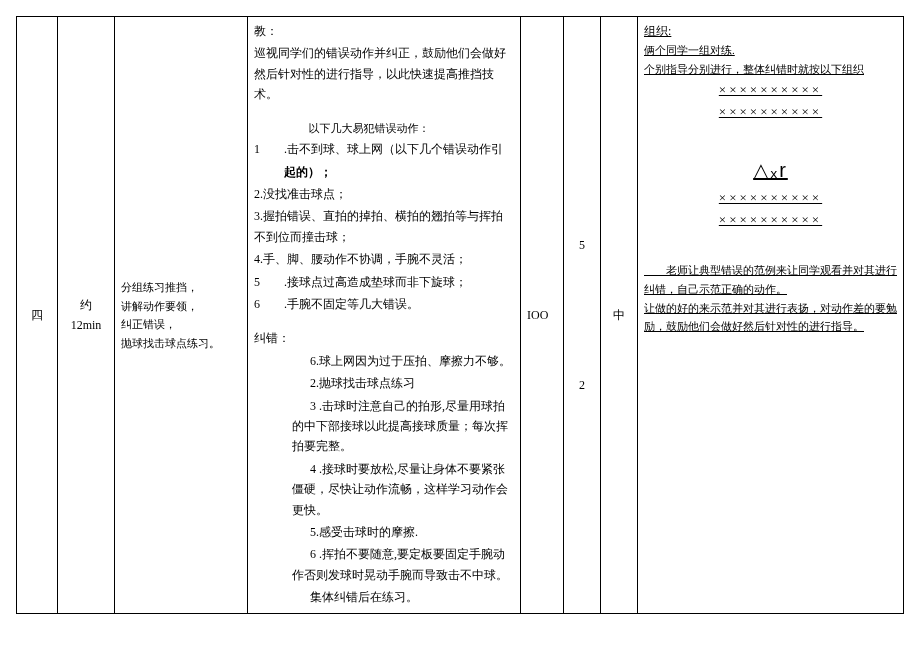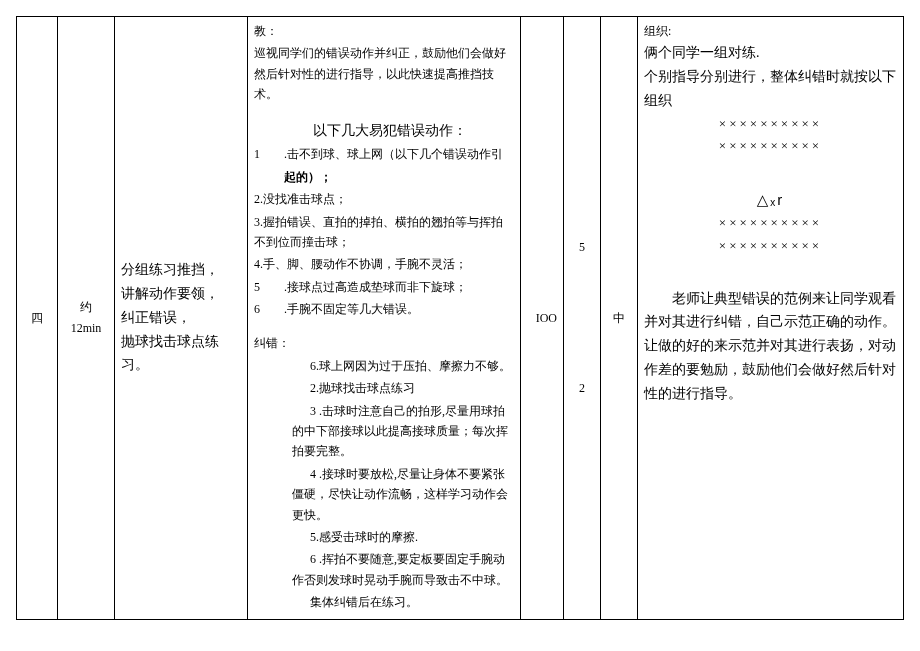--- a/index.html
+++ b/index.html
@@ -22,29 +22,29 @@
   table.lesson td {
     border: 1px solid #000;
     vertical-align: middle;
     padding: 4px 6px;
     line-height: 1.7;
   }
   .col-idx  { width: 28px;  text-align: center; }
   .col-time { width: 44px;  text-align: center; }
   .col-left { width: 120px; margin-top: 7px; }
   .col-main { width: 260px; }
-  .col-n1   { width: 30px;  text-align: right; }
+  .col-n1   { width: 30px;  text-align: left; }
   .col-n2   { width: 24px;  text-align: center; }
   .col-n3   { width: 24px;  text-align: center; }
   .col-org  { }
-  .small { font-size: 14px; }
+  .small { font-size: 11px; }
   .indent { text-indent: 1.5em; margin-left: 38px; }
   .indent2 { text-indent: 2.5em; font-weight: bold; }
   .xrows { text-align: center; letter-spacing: 3px; font-size: 13px; }
-  .tri { font-family: Arial, sans-serif; text-align: center; font-size: 15px; letter-spacing: 2px; }
+  .tri { font-family: Arial, sans-serif; text-align: center; font-size: 20px; letter-spacing: 2px; }
   .num-list { padding-left: 0; }
   .num-list > div { margin-bottom: 2px; }
   .stack { display: flex; flex-direction: column; align-items: center; gap: 120px; }
 </style>
 </head>
 <body>
 
 <div class="page">
 <table class="lesson">
   <tbody>
@@ -99,21 +99,21 @@
       <div class="stack">
         <span>5</span>
         <span>2</span>
       </div>
     </td>
 
     <td class="col-n3">
       <span>中</span>
     </td>
 
-    <td class="col-org" style="vertical-align:top;">
+    <td class="col-org" style="vertical-align:top;text-decoration:underline;">
       <div>组织:</div>
       <div class="small">俩个同学一组对练.</div>
       <div class="small">个别指导分别进行，整体纠错时就按以下组织</div>
       <div class="xrows">××××××××××</div>
       <div class="xrows">××××××××××</div>
       <div style="height:30px;"></div>
       <div class="tri">△ₓr</div>
       <div class="xrows">××××××××××</div>
       <div class="xrows">××××××××××</div>
       <div style="height:30px;"></div>

